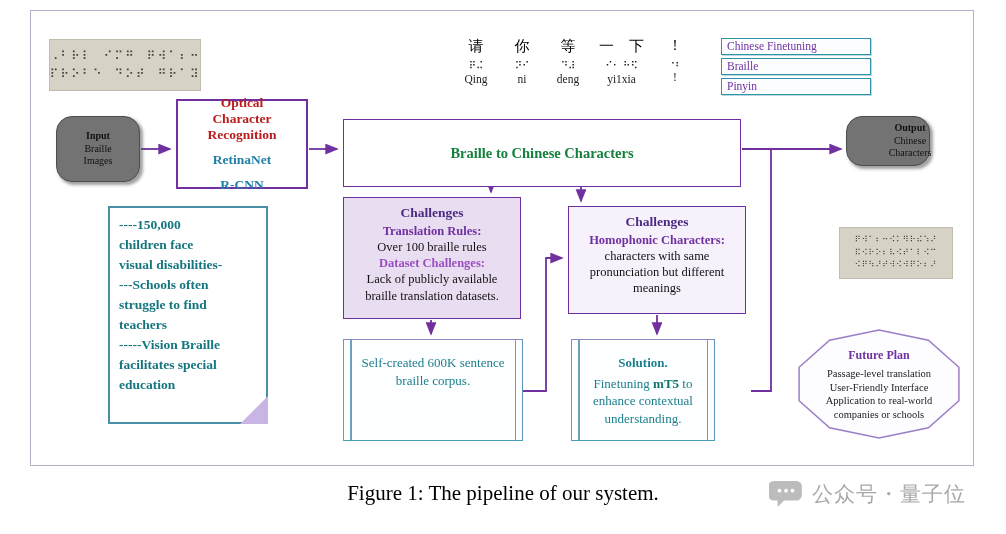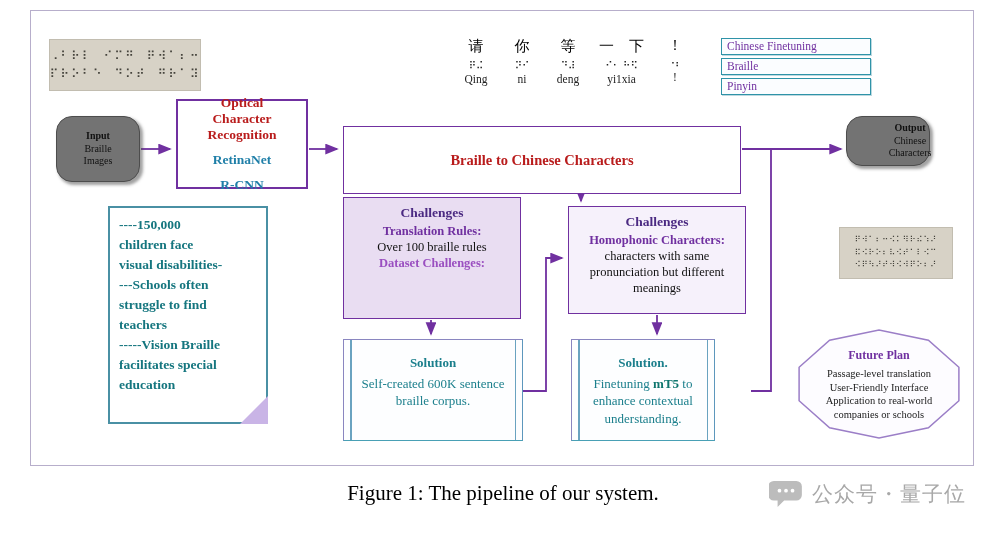--- a/index.html
+++ b/index.html
@@ -40,23 +40,23 @@
   .rounded-node .title { font-weight:bold; }
   .node-input  { left:25px;  top:105px; width:84px; height:66px; }
   .node-output { left:815px; top:105px; width:84px; height:50px;padding-left:44px; }
 
   .node-ocr { left:145px; top:88px; width:132px; height:90px; border:2px solid #7030a0; background:#fff;
               display:flex; flex-direction:column; align-items:center; justify-content:center;
               text-align:center; font-size:13.5px; line-height:1.2; }
   .ocr-title { color:#b91c1c; font-weight:bold; width:96px; }
   .ocr-model { color:#1f7fa8; font-weight:bold; margin-top:9px; }
 
-  .node-main { left:312px; top:115px; width:398px; height:68px; border:1.6px solid #7030a0; background:#fff;
+  .node-main { left:312px; top:108px; width:398px; height:68px; border:1.6px solid #7030a0; background:#fff;
                display:flex; align-items:center; justify-content:center;
-               font-weight:bold; font-size:14.5px; color:#b91c1c; }
+               font-weight:bold; font-size:14.5px; color:#15803d; }
 
   .chal { border:1px solid #7030a0; text-align:center; font-size:12.5px; line-height:1.3;
           padding:6px 8px 4px 8px; color:#111; }
   .chal-rules { left:312px; top:186px; width:178px; height:122px; background:#e9ddf2; }
   .chal-homo  { left:537px; top:195px; width:178px; height:108px; background:#f6f1fb; }
   .chal-title { font-weight:bold; color:#4b2a82; font-size:13.5px; margin-bottom:1px; }
   .lbl-purple { color:#7030a0; font-weight:bold; }
   .lbl-magenta { color:#9a4fc0; font-weight:bold; }
   .txt-black { color:#111; }
 
@@ -174,32 +174,32 @@
       <div class="title">Output</div>
       <div>Chinese</div>
       <div>Characters</div>
     </div>
 
     <div class="abs chal chal-rules">
       <div class="chal-title">Challenges</div>
       <div class="lbl-purple">Translation Rules:</div>
       <div class="txt-black">Over 100 braille rules</div>
       <div class="lbl-magenta">Dataset Challenges:</div>
+      <div class="txt-black">Lack of publicly available braille translation datasets.</div>
     </div>
 
     <div class="abs chal chal-homo">
       <div class="chal-title">Challenges</div>
       <div class="lbl-purple">Homophonic Characters:</div>
       <div class="txt-black">characters with same pronunciation but different meanings</div>
     </div>
 
     <div class="abs sol sol-corpus">
       <div class="vbar vl"></div>
       <div class="vbar vr"></div>
-      <div class="sol-title">Solution</div>
       <div class="sol-body">Self-created 600K sentence braille corpus.</div>
     </div>
 
     <div class="abs sol sol-mt5">
       <div class="vbar vl"></div>
       <div class="vbar vr"></div>
       <div class="sol-title">Solution.</div>
       <div class="sol-body"><span>Finetuning </span><span class="mt5">mT5</span><span> to enhance contextual understanding.</span></div>
     </div>
 

